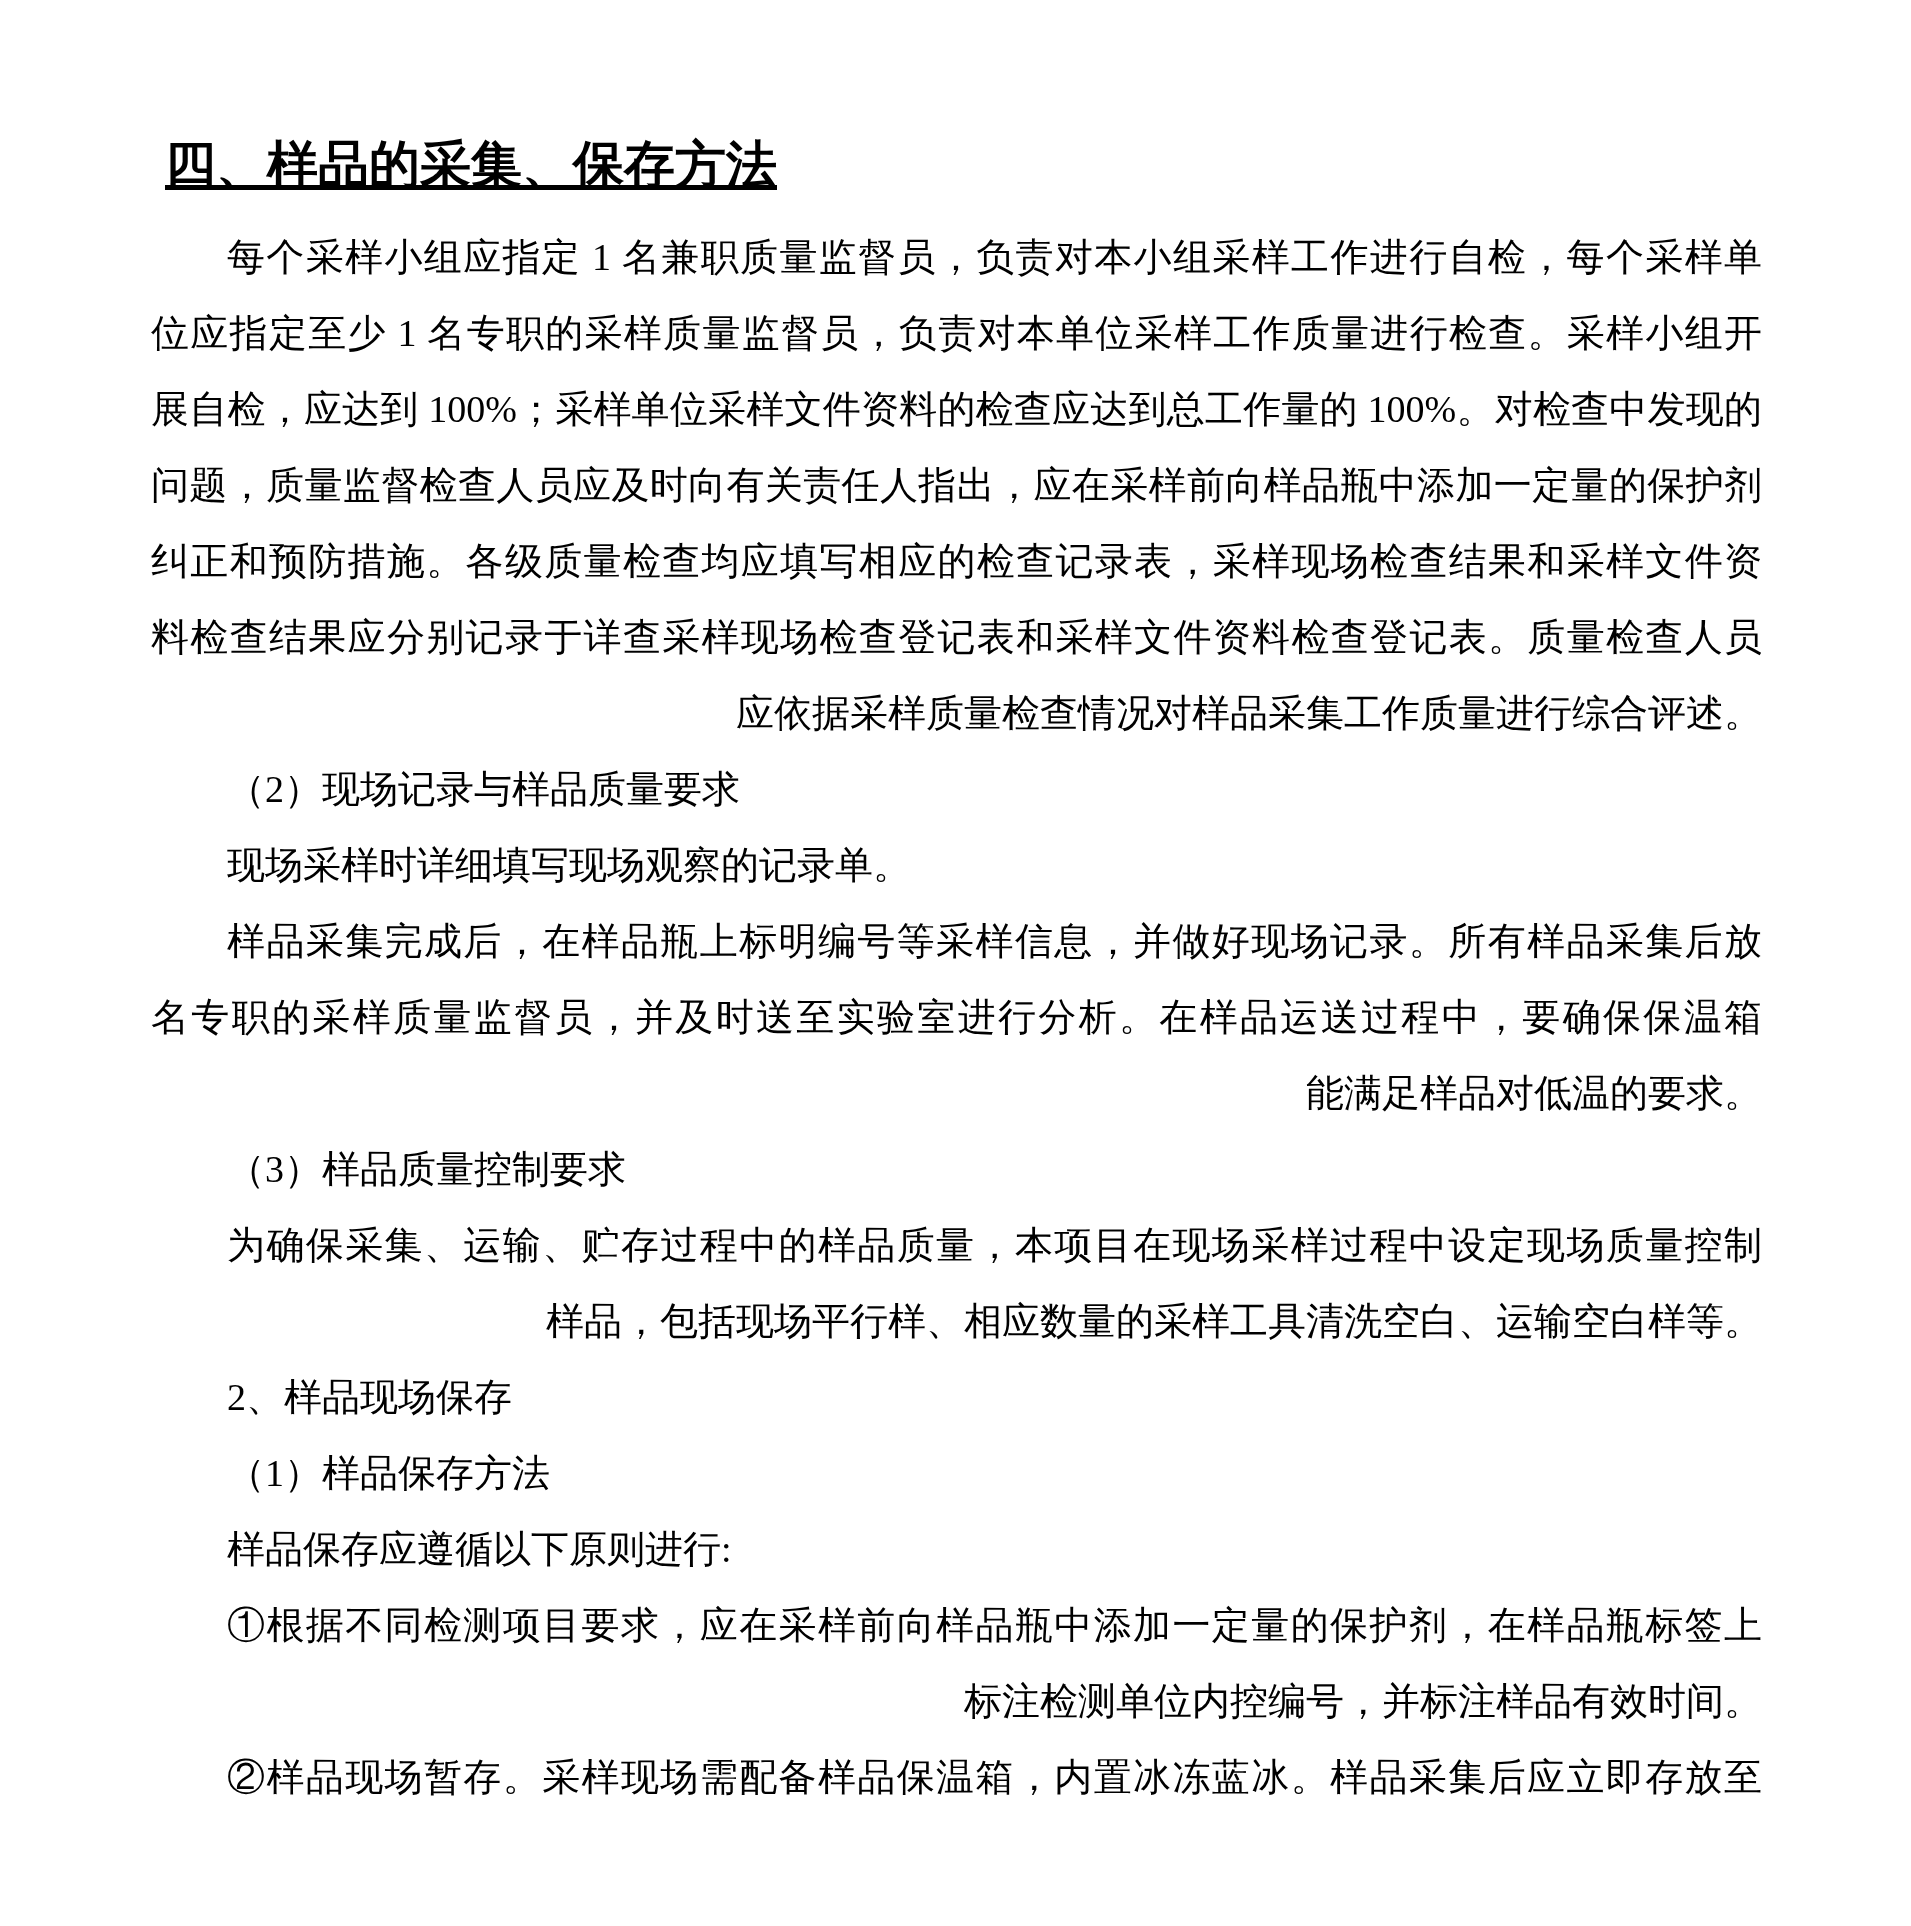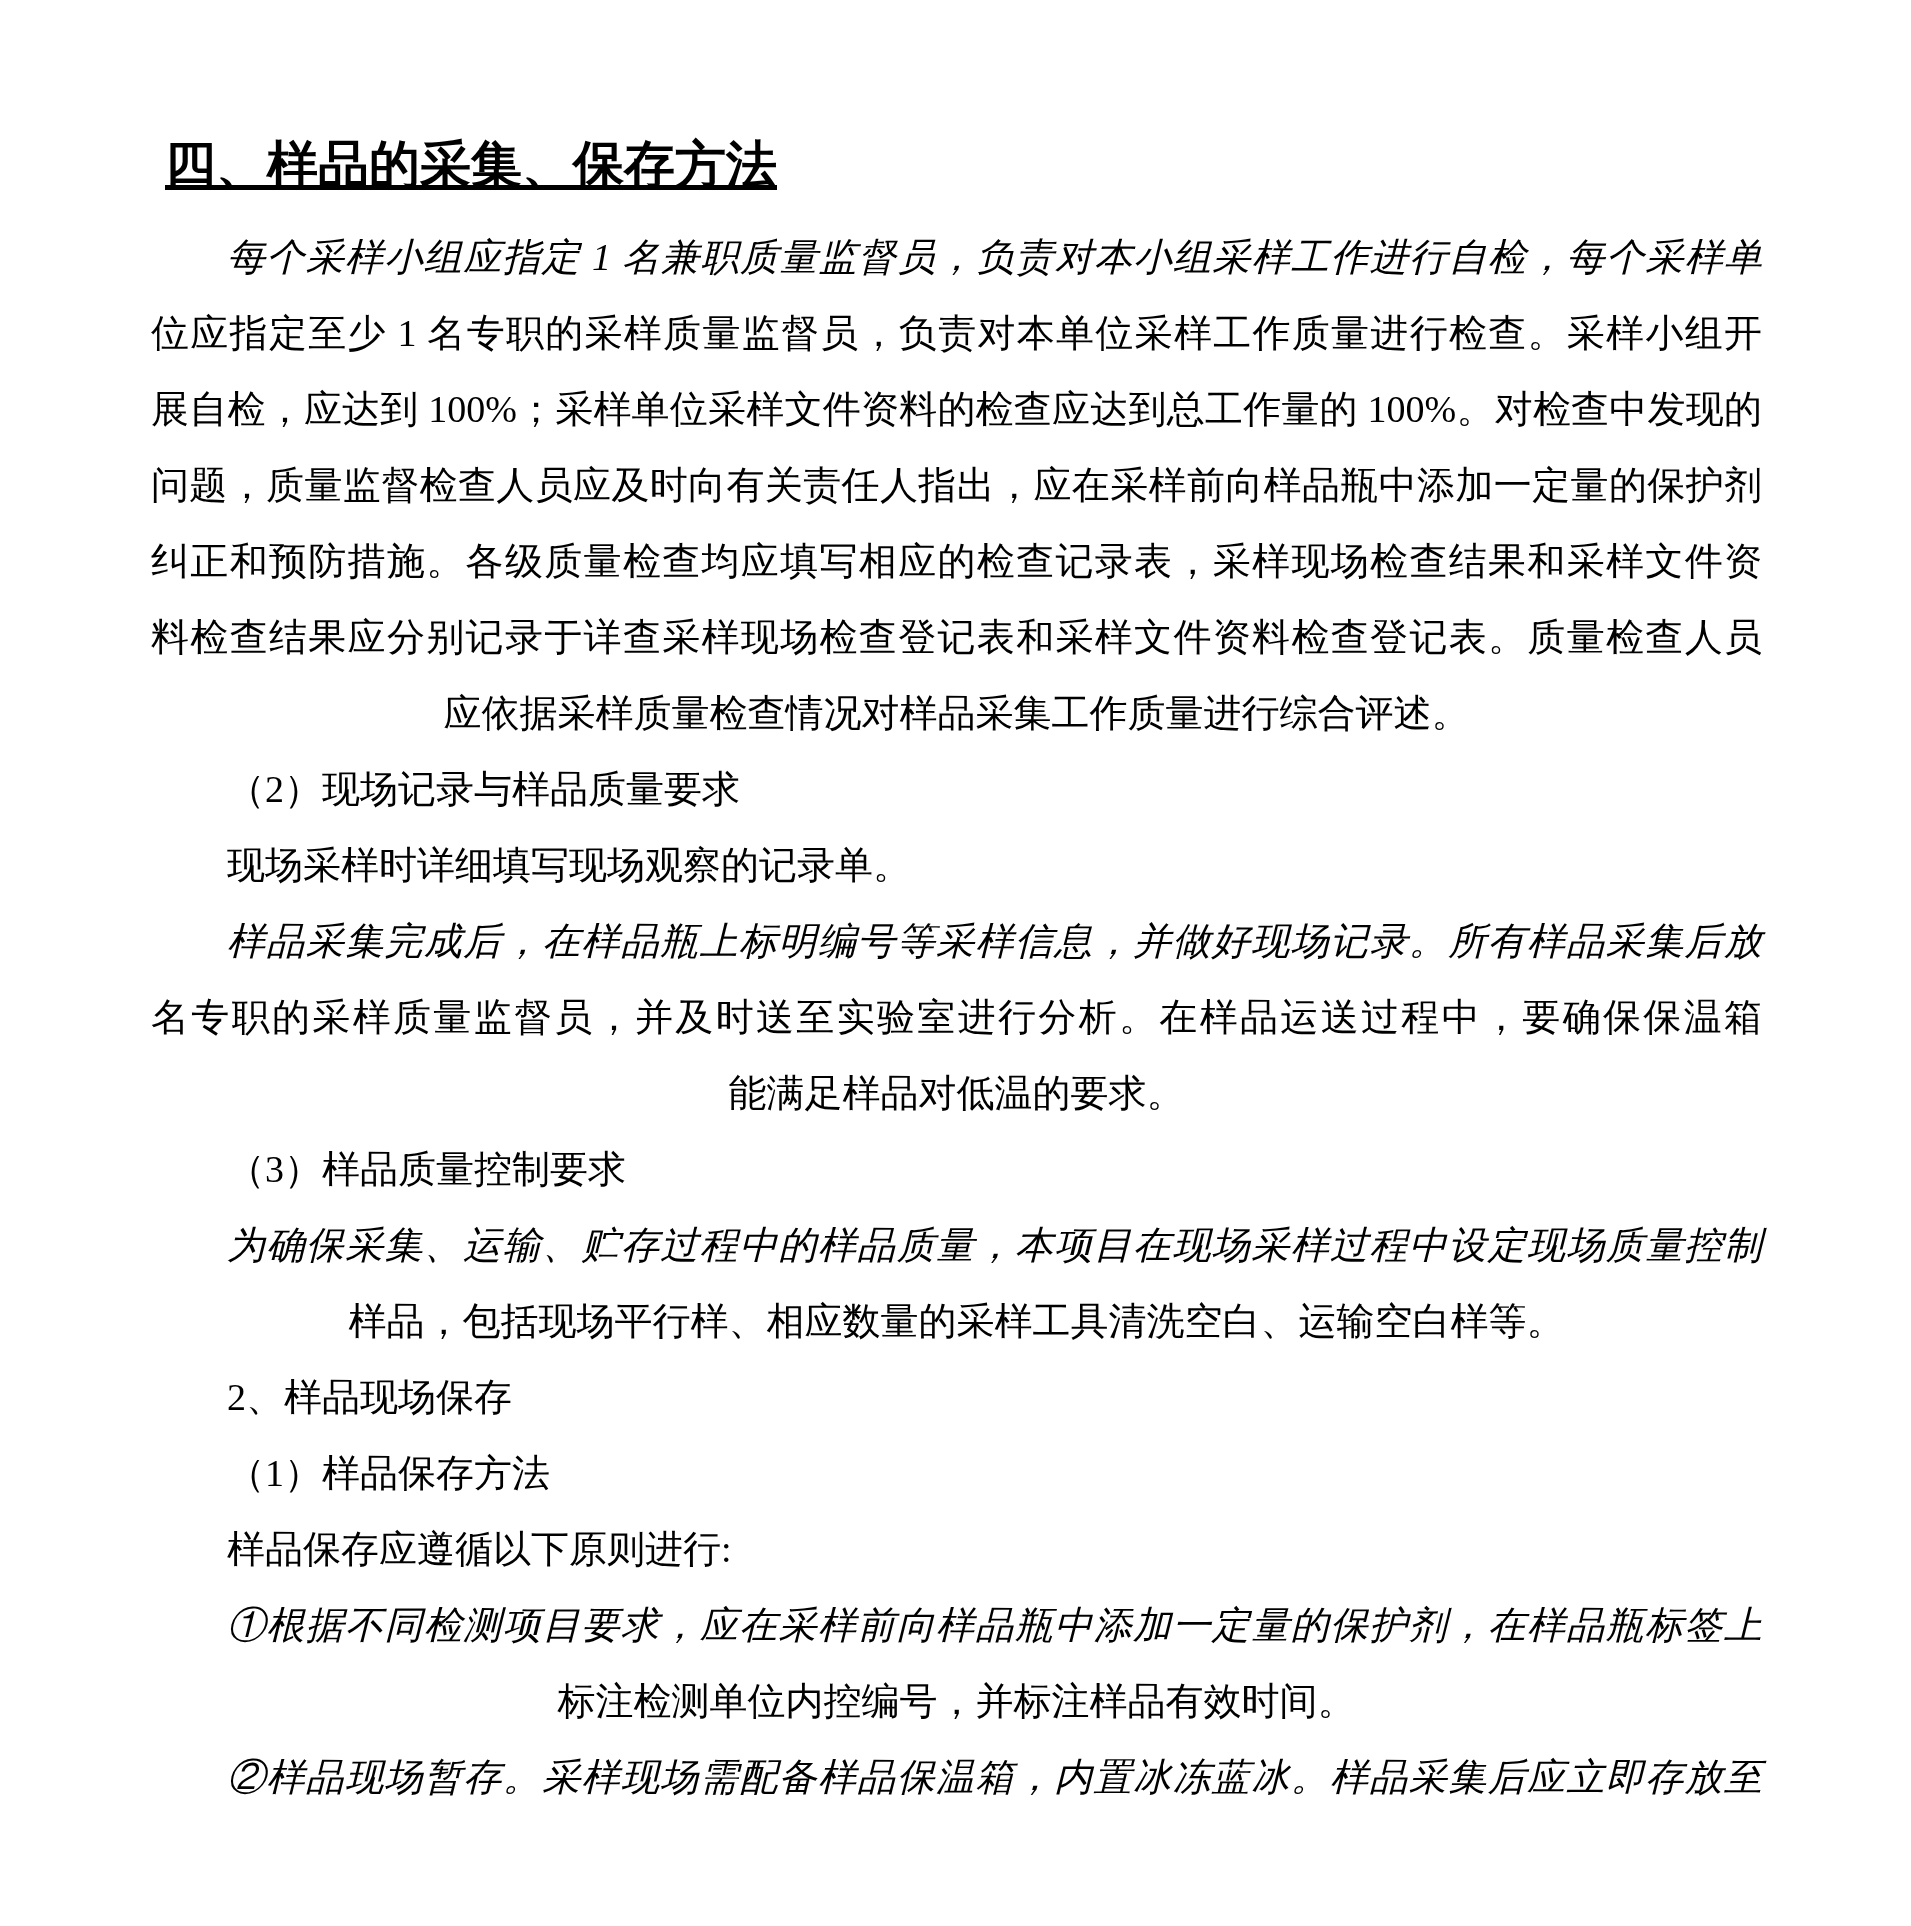--- a/index.html
+++ b/index.html
@@ -37,31 +37,30 @@
   .line.h {
     text-indent: 2em;
     white-space: nowrap;
   }
   
   .line.first {
     text-indent: 2em;
     text-align: justify;
     text-align-last: justify;
     text-justify: inter-character;
-    font-style: italic;
   }
   
   .line.cont {
     text-align: justify;
     text-align-last: justify;
     text-justify: inter-character;
   }
   
   .line.end {
-    text-align: center;
+    text-align: right;
   }
 </style>
 </head>
 <body>
 
 <div class="page">
   <div class="doc" id="doc">
       <div class="line title">四、样品的采集、保存方法</div>
       <div class="line first">每个采样小组应指定 1 名兼职质量监督员，负责对本小组采样工作进行自检，每个采样单</div>
       <div class="line cont">位应指定至少 1 名专职的采样质量监督员，负责对本单位采样工作质量进行检查。采样小组开</div>

